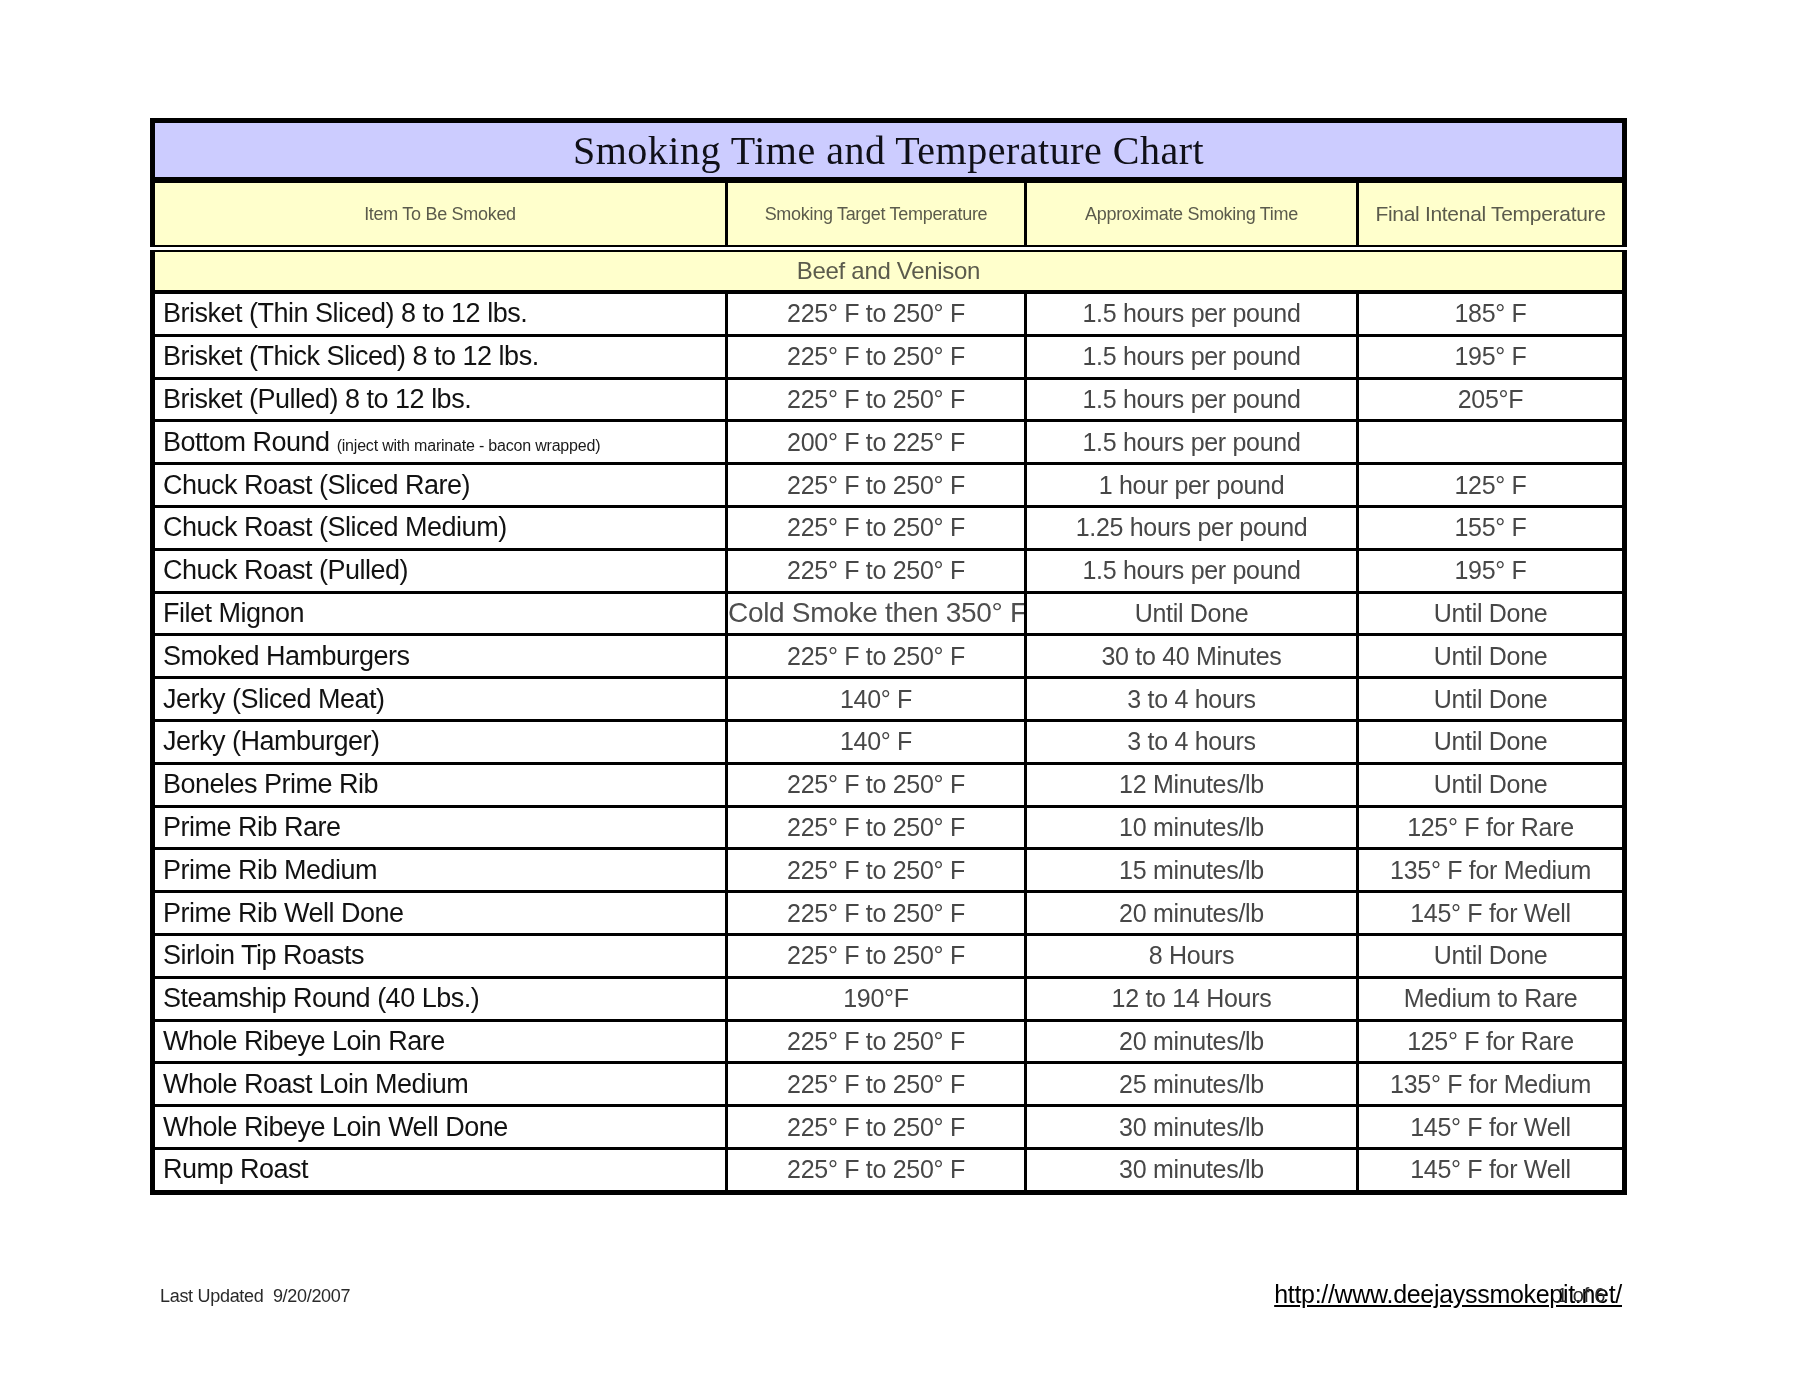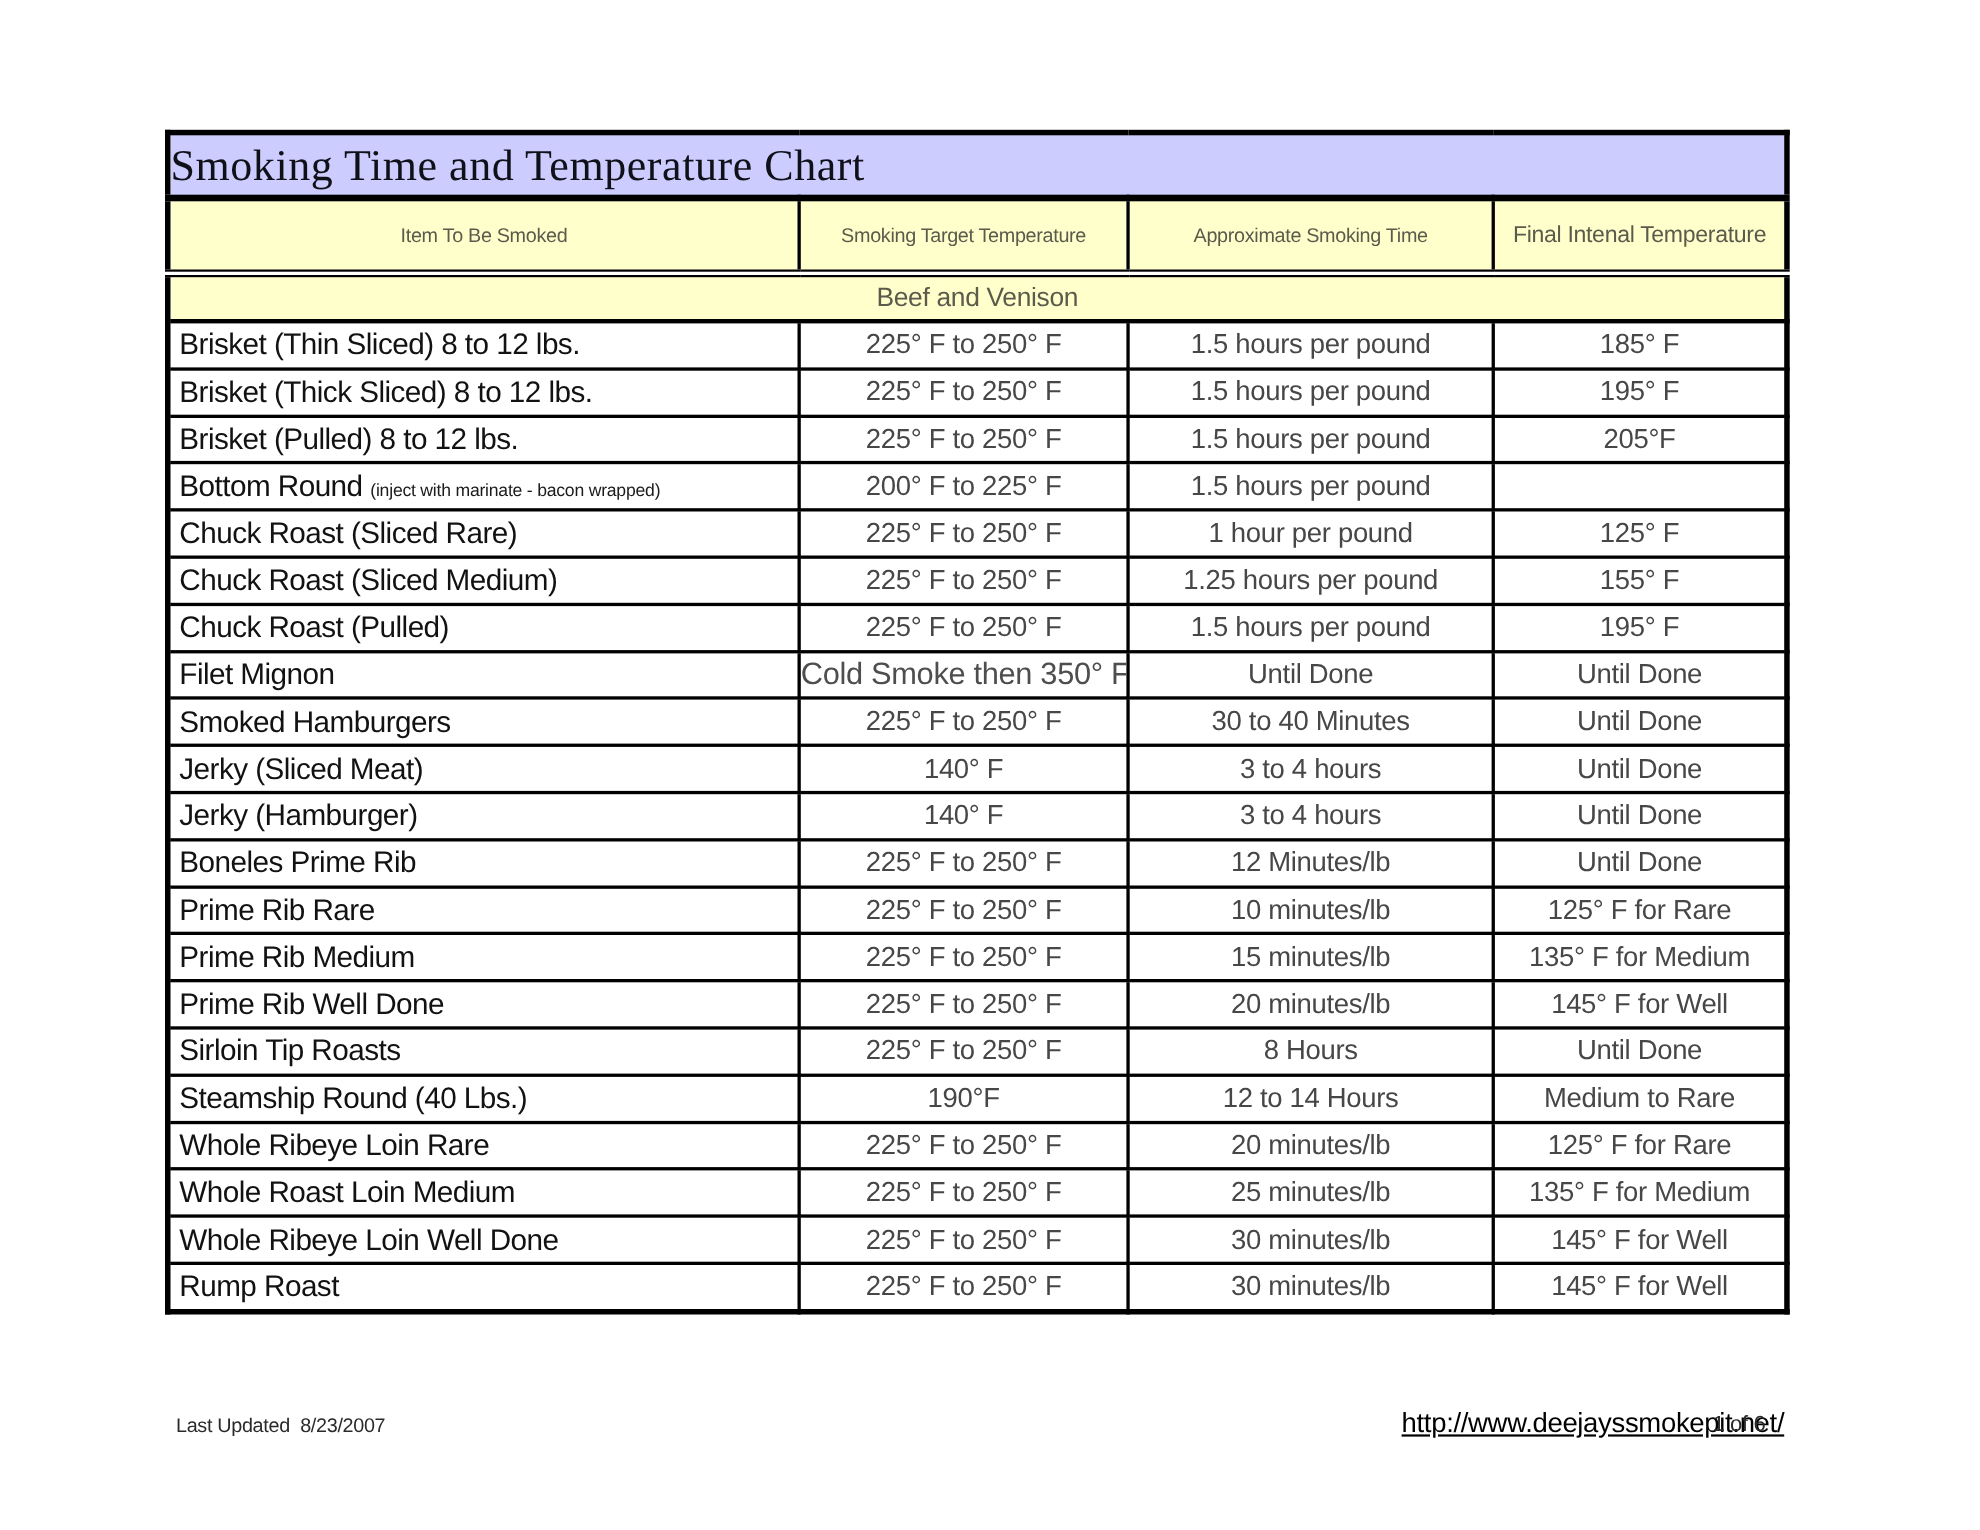--- a/index.html
+++ b/index.html
@@ -13,21 +13,21 @@
     position:absolute;left:150px;top:118px;width:1472px;
     border-collapse:collapse;table-layout:fixed;
     border:5px solid var(--border,#000);
   }
   td,th{border:3px solid var(--border,#000);padding:0;overflow:hidden;}
   .t-title{
     background:var(--title-bg,#CCCCFF);
     height:54px;
     font-family:"Liberation Serif",serif;
     font-size:40px;font-weight:normal;color:#101018;
-    text-align:left;vertical-align:middle;
+    text-align:center;vertical-align:middle;
     letter-spacing:0.5px;
     border-bottom:6px solid var(--border,#000);
   }
   .t-head{
     background:var(--header-bg,#FFFFCC);
     height:62px;
     font-size:18px;font-weight:normal;color:#5b5b4c;
     text-align:center;vertical-align:middle;
     letter-spacing:-0.3px;line-height:1.25;
     border-bottom:7px double var(--border,#000);
@@ -210,18 +210,18 @@
         <tr>
           <td class="c-item"><span>Rump Roast</span></td>
           <td class="c-val">225° F to 250° F</td>
           <td class="c-val">30 minutes/lb</td>
           <td class="c-val">145° F for Well</td>
         </tr>
       </tbody>
   </table>
 
   <div class="footer">
-    <span class="f-left">Last Updated  8/23/2007</span>
+    <span class="f-left">Last Updated  9/20/2007</span>
     <span class="f-center">http://www.deejayssmokepit.net/</span>
     <span class="f-right">1 of 6</span>
   </div>
 
 </div>
 
 </body></html>

